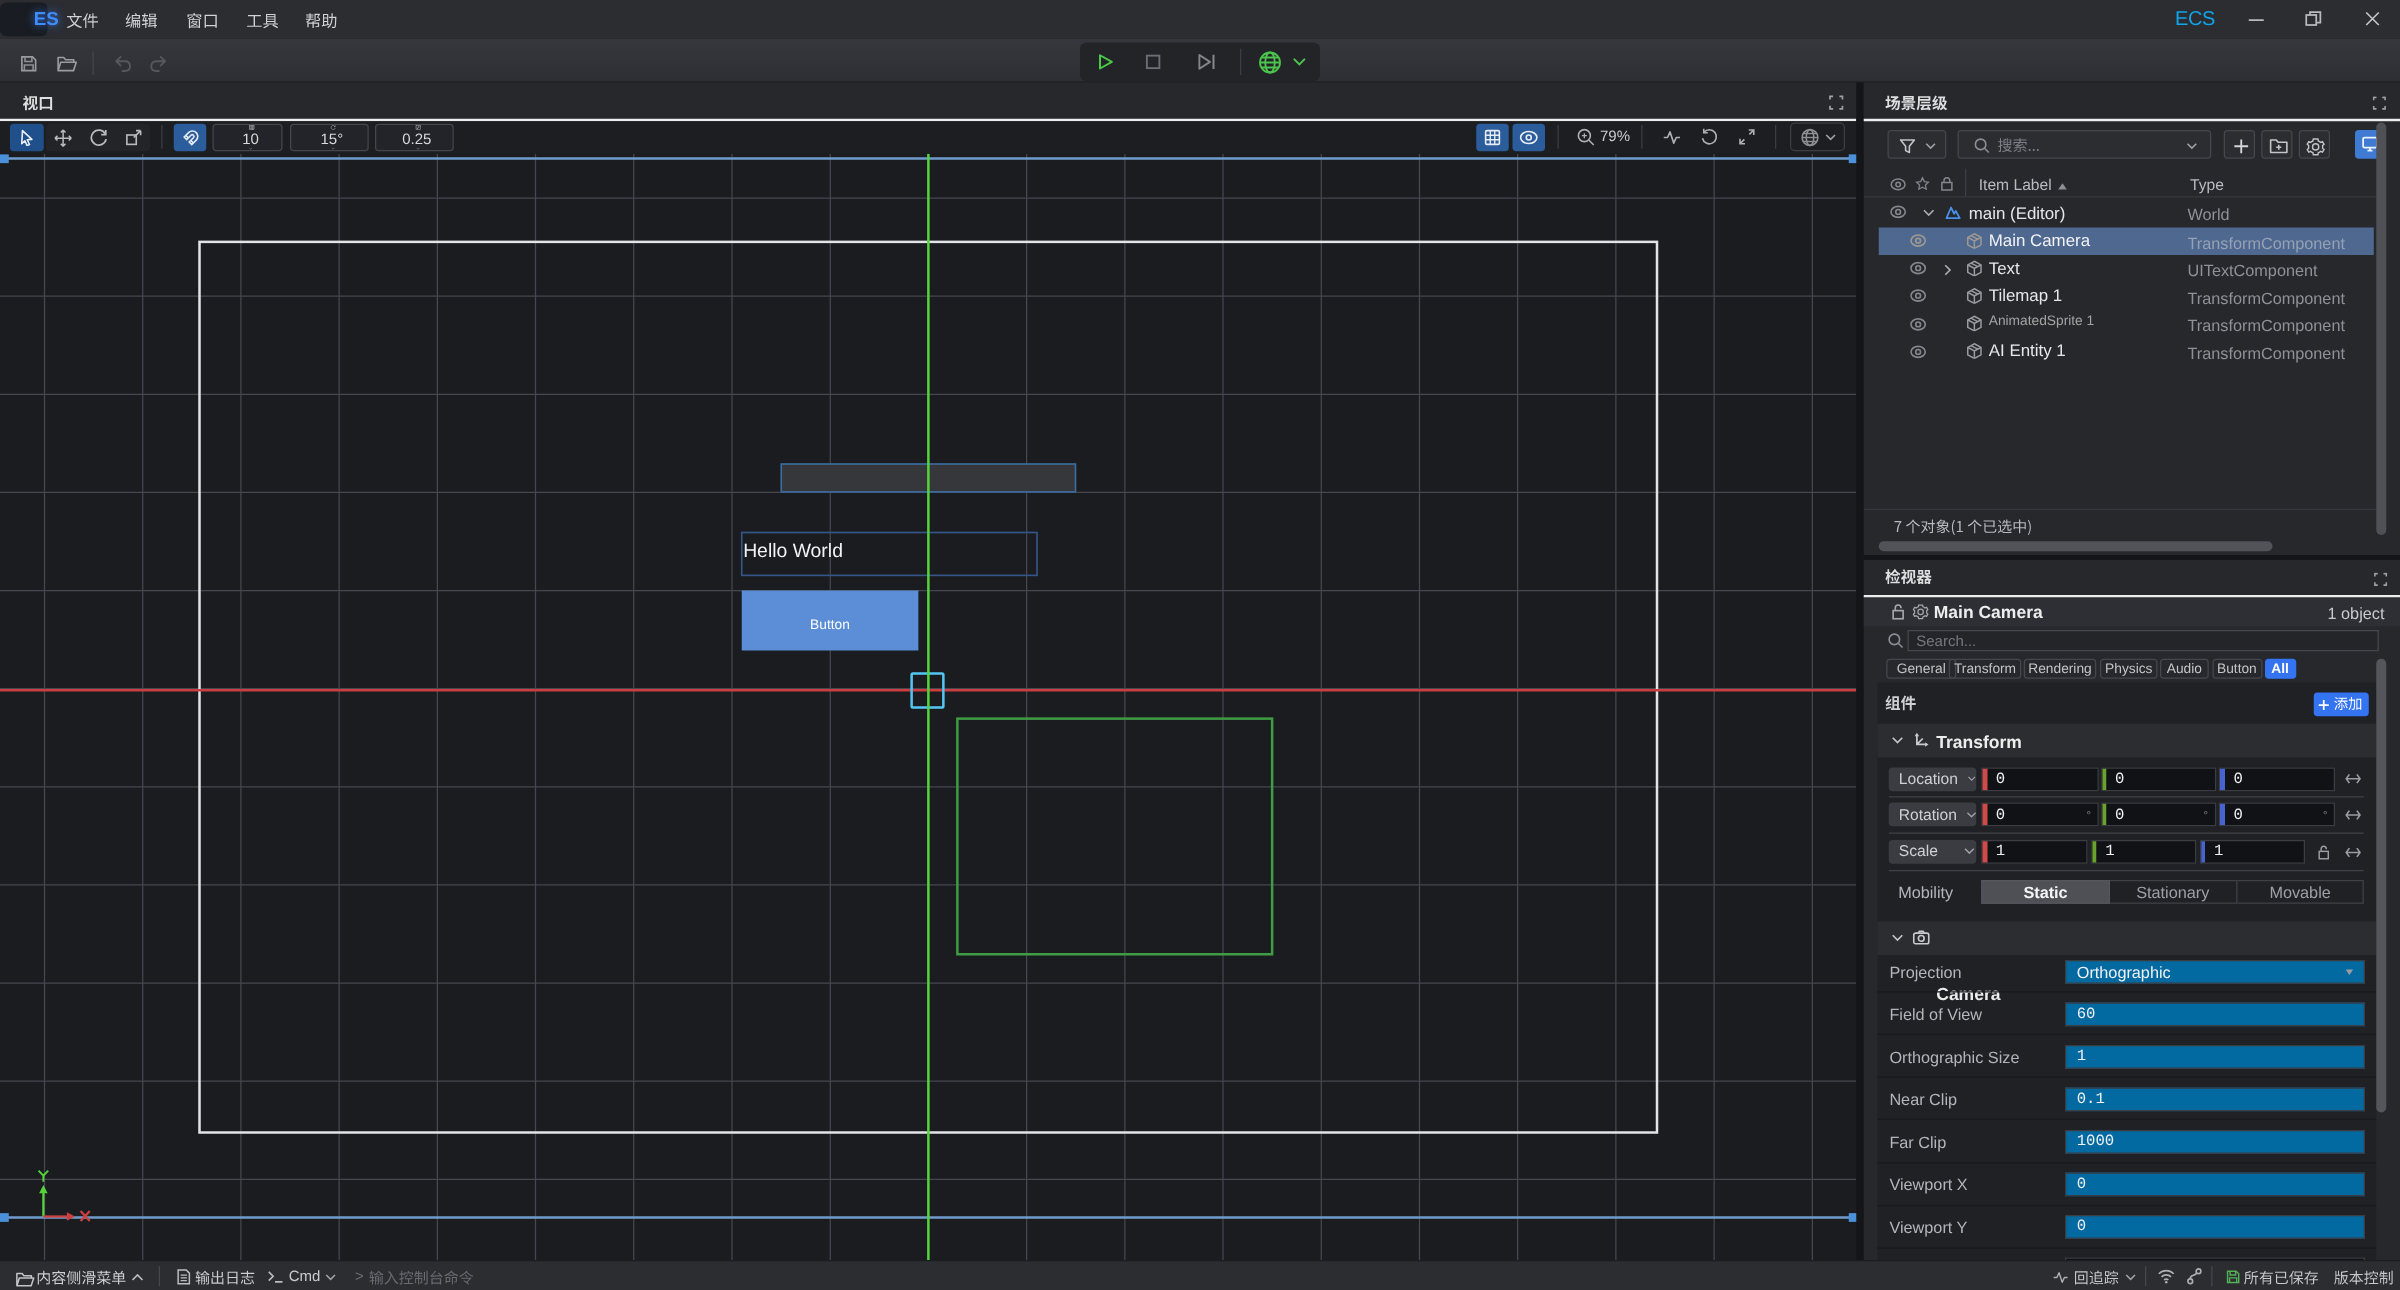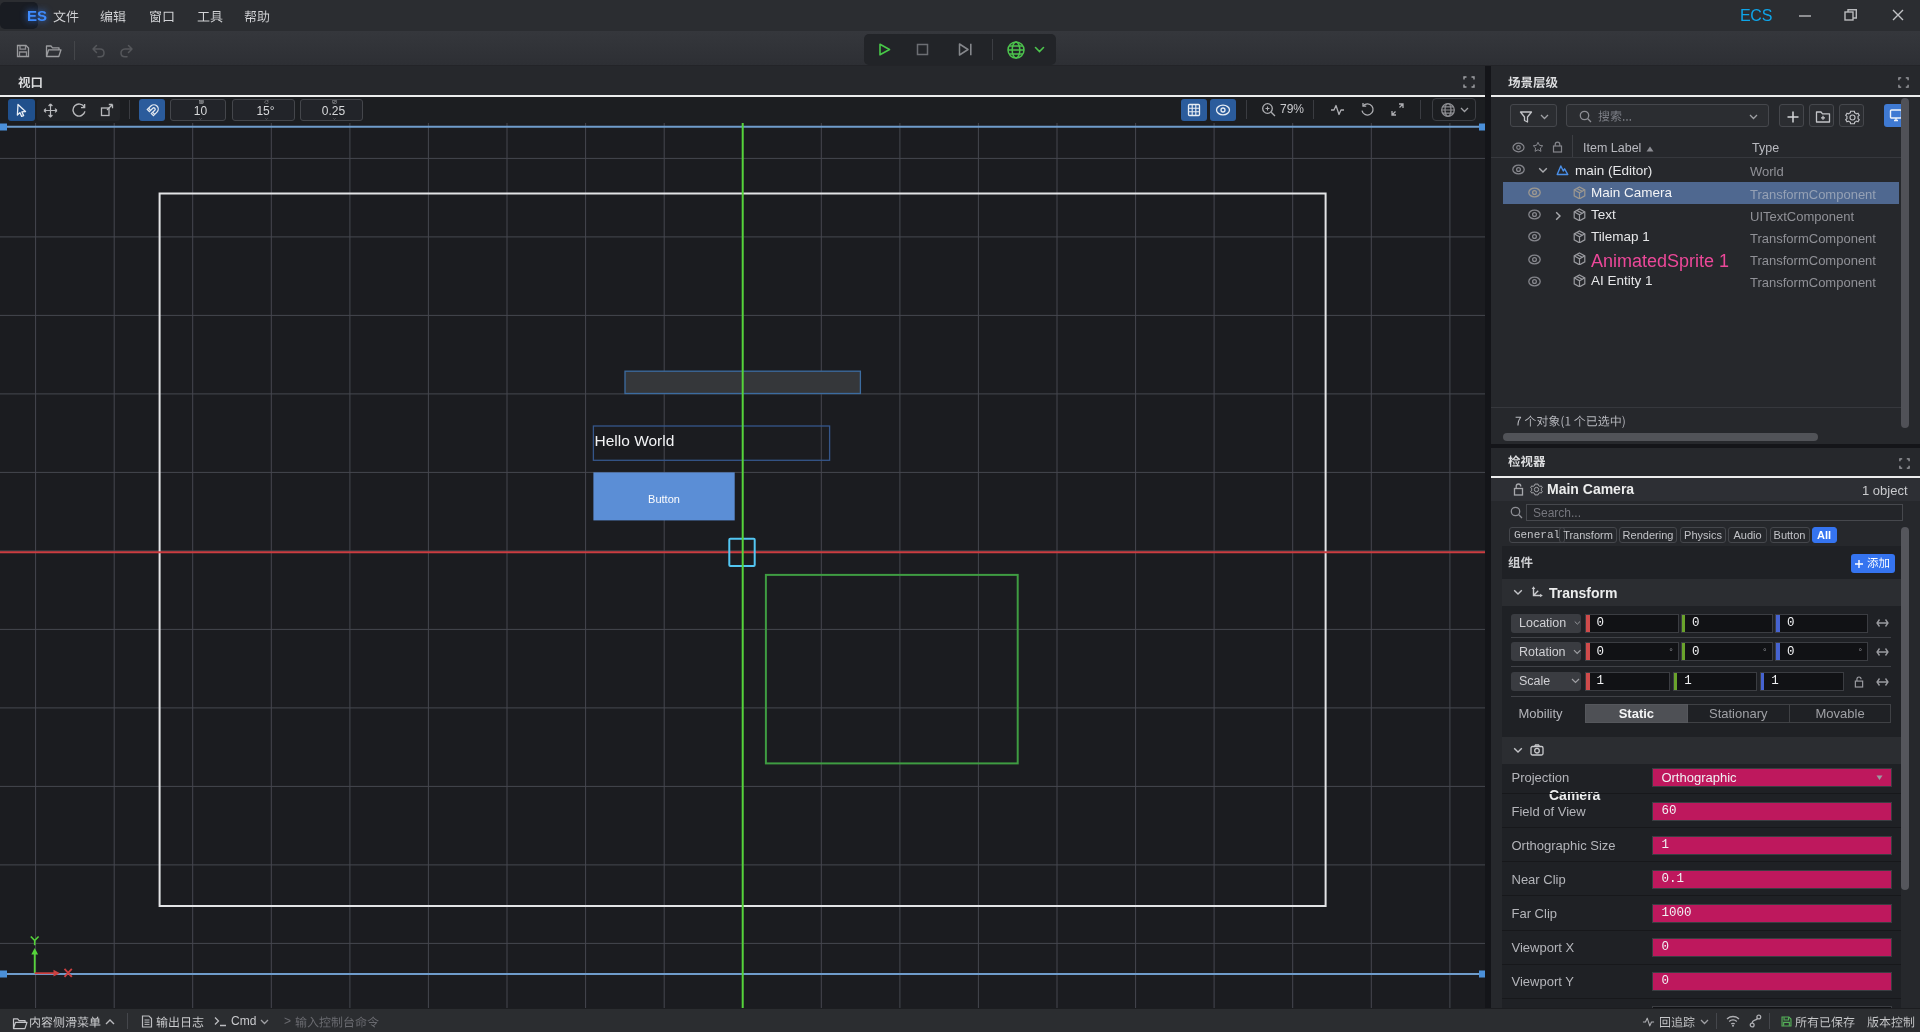--- a/index.html
+++ b/index.html
@@ -39,21 +39,21 @@
   .tabsel { top:527px; height:16px; background:#3574f0; border:1px solid #3574f0;
     border-radius:3px; color:#fff; font-size:11px; font-weight:bold; text-align:center; line-height:15px; }
   .lblbtn { height:19px; background:#3a3c41; border-radius:3px; color:#d0d0d4;
     font-size:12.5px; display:flex; align-items:center; }
   .nfield { height:19px; background:#111215; border:1px solid #3b3d42;
     display:flex; align-items:center; }
   .nbar { width:3.5px; height:17px; flex:none; }
   .nval { margin-left:7px; color:#f0f1f3; font-size:12.5px;
     font-family:"Liberation Mono", monospace; }
   .camlbl { color:#b4b5ba; font-size:13px; }
-  .camfield { left:1652.4px; width:239.4px; height:19px; background:#be185d;
+  .camfield { left:1652.4px; width:239.4px; height:19px; background:#0369a1;
     border:1px solid #3b3d42; color:#f0f1f3; font-size:12.5px;
     font-family:"Liberation Mono", monospace; line-height:17px; padding-left:8px; }
   .camsep { left:1502px; width:399px; height:1px; background:#17181b; }
   .harrow { stroke:#9b9ca1; stroke-width:1.3; fill:none; }
   
   #statusbar { left:0; top:1008px; width:1920px; height:24px; background:#2b2d30;
     border-top:1px solid #1c1d20; }
   .sbtext { font-size:12px; color:#c9cacd; }
 </style>
 </head>
@@ -443,21 +443,21 @@
     </svg>
   <div class="abs" style="left:1591px; top:229px; color:#e6e7e9; font-size:13.5px;">Tilemap 1</div>
   <div class="abs" style="left:1750px; top:231px; color:#909197; font-size:13px;">TransformComponent</div>
 
   <svg class="abs" style="left:1528px; top:254px;" width="13" height="11" viewBox="0 0 13 11">
       <use href="#i-eye" stroke="#85868c"></use>
     </svg>
   <svg class="abs" style="left:1573px; top:252px;" width="13" height="13" viewBox="0 0 13 13">
       <use href="#i-cube" stroke="#9a9ba0"></use>
     </svg>
-  <div class="abs" style="left:1591px; top:251px; color:#ec4899; font-size:18px;">AnimatedSprite 1</div>
+  <div class="abs" style="left:1591px; top:251px; color:#a3a3a3; font-size:11px;">AnimatedSprite 1</div>
   <div class="abs" style="left:1750px; top:253px; color:#909197; font-size:13px;">TransformComponent</div>
 
   <svg class="abs" style="left:1528px; top:276px;" width="13" height="11" viewBox="0 0 13 11">
       <use href="#i-eye" stroke="#85868c"></use>
     </svg>
   <svg class="abs" style="left:1573px; top:274px;" width="13" height="13" viewBox="0 0 13 13">
       <use href="#i-cube" stroke="#9a9ba0"></use>
     </svg>
   <div class="abs" style="left:1591px; top:273px; color:#e6e7e9; font-size:13.5px;">AI Entity 1</div>
   <div class="abs" style="left:1750px; top:275px; color:#909197; font-size:13px;">TransformComponent</div>
@@ -491,21 +491,21 @@
   </svg>
 <div class="abs" style="left:1547px; top:481px; color:#eceded; font-size:14px; font-weight:bold;">Main Camera</div>
 <div class="abs" style="left:1862px; top:483px; color:#c9cacd; font-size:13px;">1 object</div>
 <svg class="abs" style="left:1510px; top:506px;" width="13" height="13" viewBox="0 0 13 13">
     <circle cx="5.5" cy="5.5" r="4.2" fill="none" stroke="#8d8e94" stroke-width="1.3"></circle>
     <path d="M8.8 8.8 L12 12" stroke="#8d8e94" stroke-width="1.3"></path>
   </svg>
 <div class="abs" style="left:1525.5px; top:504px; width:377px; height:17px; border:1px solid #46484d; background:#232529;"></div>
 <div class="abs" style="left:1533px; top:506px; color:#76777e; font-size:12px;">Search...</div>
 <div class="abs" id="tabs">
-  <div class="abs tab" style="left:1509px; width:56px;font-family:Liberation Mono, monospace;">General</div>
+  <div class="abs tab" style="left:1509px; width:56px;">General</div>
   <div class="abs tab" style="left:1559px; width:58px;">Transform</div>
   <div class="abs tab" style="left:1619px; width:58px;">Rendering</div>
   <div class="abs tab" style="left:1680px; width:46px;">Physics</div>
   <div class="abs tab" style="left:1728px; width:39px;">Audio</div>
   <div class="abs tab" style="left:1769.5px; width:40px;">Button</div>
   <div class="abs tabsel" style="left:1811.5px; width:25px;">All</div>
 </div>
 <div class="abs" style="left:1502px; top:546px; width:399px; height:462px; background:#1f2125;"></div>
 <div class="abs" style="left:1508px; top:556px;">
     <svg width="26" height="14" viewBox="0 -11.0 26 14" style="overflow:visible">

